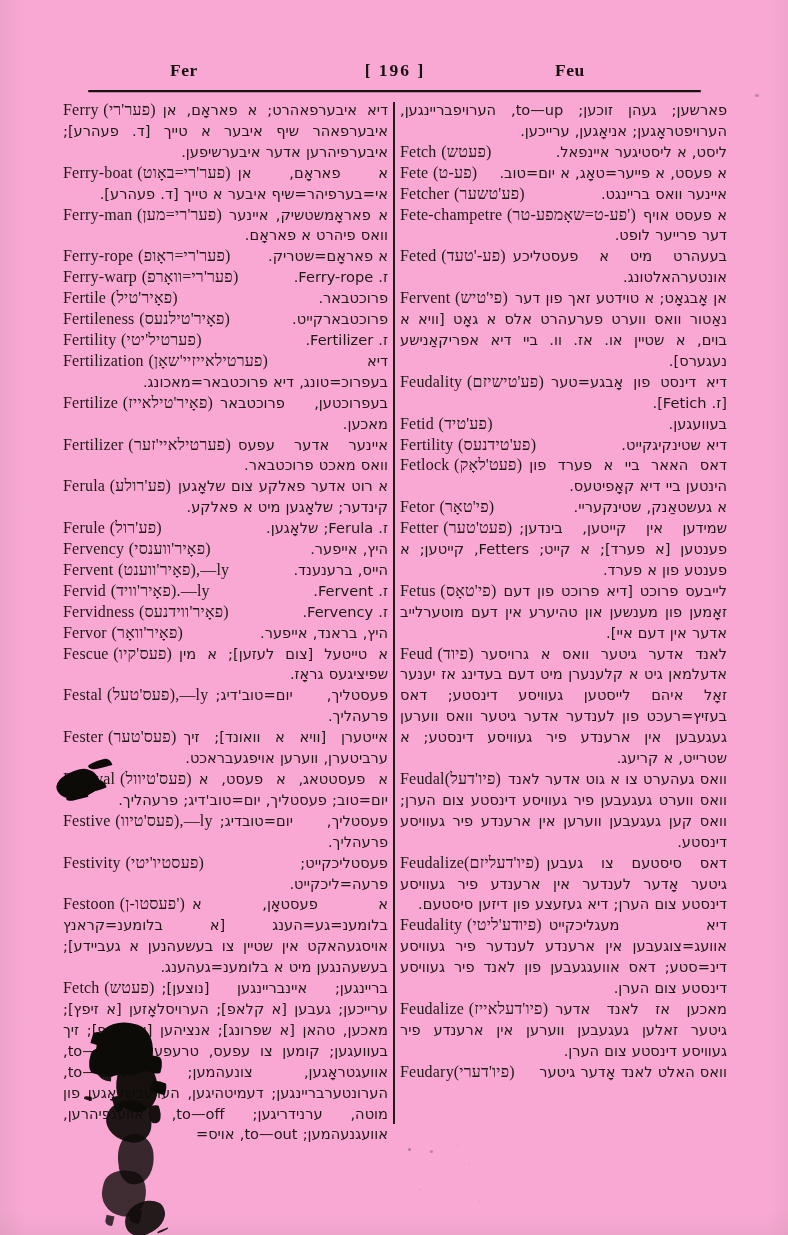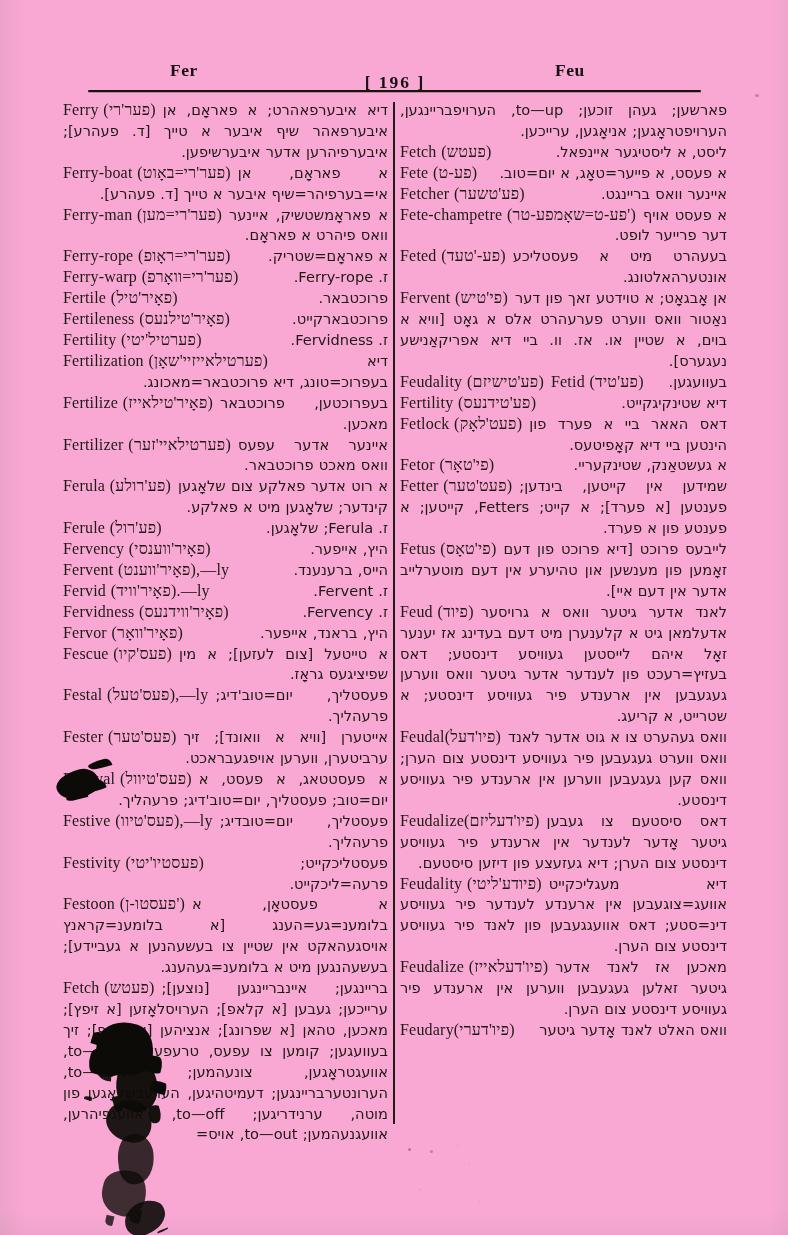--- a/index.html
+++ b/index.html
@@ -22,21 +22,21 @@
       linear-gradient(270deg, rgba(120,115,105,.07), rgba(0,0,0,0) 20px),
       linear-gradient(0deg, rgba(120,115,105,.08), rgba(0,0,0,0) 24px);
   }
 
   .running-head {
     position:absolute; top:60px; left:63px; width:664px; height:26px;
     font-family:"Liberation Serif","DejaVu Serif",serif;
     font-weight:bold; font-size:17.5px; color:#171310;
   }
   .guide-left   { position:absolute; left:107px; top:0; letter-spacing:.5px; }
-  .page-number  { position:absolute; left:50%; transform:translateX(-50%); top:12px; letter-spacing:2px; }
+  .page-number  { position:absolute; left:50%; transform:translateX(-50%); top:0; letter-spacing:2px; }
   .guide-right  { position:absolute; left:492px; top:0; letter-spacing:.5px; }
 
   .head-rule {
     position:absolute; top:90px; left:88px; width:613px; height:2px;
     background:#171310; border-radius:1px;
     box-shadow:0 1px 0 rgba(23,19,16,.25);
   }
 
   .columns {
     position:absolute; top:100px; left:63px; width:664px;
@@ -142,21 +142,21 @@
 
         <div class="entry">
           <span class="headword">Fertile (פאָיר'טיל)</span><span class="definition">פרוכטבאר.</span>
         </div>
 
         <div class="entry">
           <span class="headword">Fertileness (פאָיר'טילנעס)</span><span class="definition">פרוכטבארקייט.</span>
         </div>
 
         <div class="entry">
-          <span class="headword">Fertility (פערטיל'יטי)</span><span class="definition">ז. Fervidness.</span>
+          <span class="headword">Fertility (פערטיל'יטי)</span><span class="definition">ז. Fertilizer.</span>
         </div>
 
         <div class="entry">
           <span class="headword">Fertilization (פערטילאייזיי'שאָן)</span><span class="definition">דיא בעפרוכ=טונג, דיא פרוכטבאר=מאכונג.</span>
         </div>
 
         <div class="entry">
           <span class="headword">Fertilize (פאָיר'טילאייז)</span><span class="definition">בעפרוכטען, פרוכטבאר מאכען.</span>
         </div>
 
@@ -251,21 +251,21 @@
 
         <div class="entry">
           <span class="headword">Feted (פע-'טעד)</span><span class="definition">בעעהרט מיט א פעסטליכע אונטערהאלטונג.</span>
         </div>
 
         <div class="entry">
           <span class="headword">Fervent (פי'טיש)</span><span class="definition">אן אָבגאָט; א טוידטע זאך פון דער נאַטור וואס ווערט פערעהרט אלס א גאָט [וויא א בוים, א שטיין או. אז. וו. ביי דיא אפריקאַנישע נעגערס].</span>
         </div>
 
         <div class="entry">
-          <span class="headword">Feudality (פע'טישיזם)</span>
+          <span class="headword">Feudality (פע'טישיזם)</span><span class="definition">דיא דינסט פון אָבגע=טער [ז. Fetich].</span>
         </div>
 
 
         <div class="entry">
           <span class="headword">Fetid (פע'טיד)</span><span class="definition">בעוועגען.</span>
         </div>
 
         <div class="entry">
           <span class="headword">Fertility (פע'טידנעס)</span><span class="definition">דיא שטינקיגקייט.</span>
         </div>

